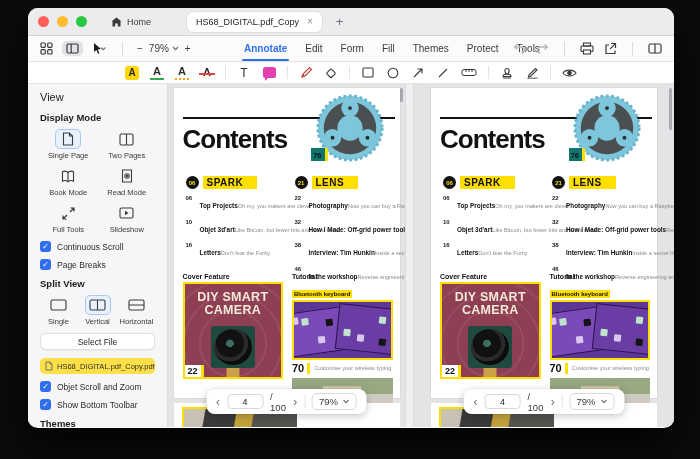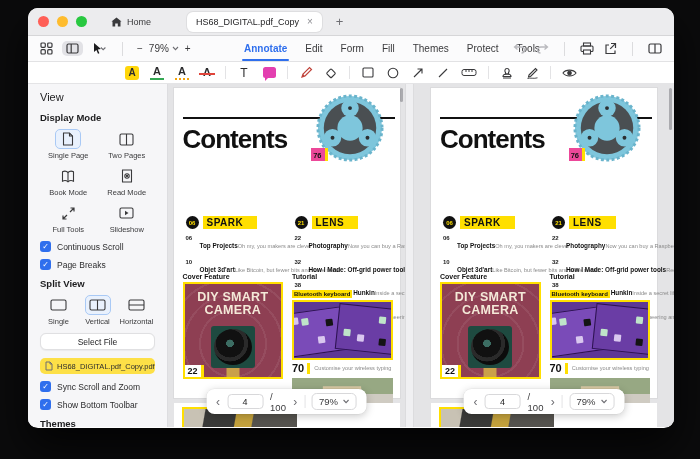--- a/index.html
+++ b/index.html
@@ -71,25 +71,25 @@
   .pane { position:relative; overflow:hidden; display:flex; flex-direction:column; align-items:center; background:#e4e4e6; }
   .pane.left { width:237px; flex:none; }
   .pane.right { flex:1; }
   .pane-divider { width:9px; background:#f0f0f2; border-left:1px solid #dcdcde; border-right:1px solid #dcdcde; flex:none; }
   .scroll-pill { position:absolute; top:4px; width:3px; border-radius:2px; background:#ababaf; right:2px; }
 
   
   .pdf-page { width:226px; height:310px; background:#fff; margin-top:4px; position:relative; flex:none; box-shadow:0 0 0 1px rgba(0,0,0,.04); }
   .page-rule { position:absolute; left:9px; right:5px; top:29px; height:2px; background:#111; }
   .gear { position:absolute; right:16px; top:6px; width:68px; height:68px; }
-  .page76 { position:absolute; right:72px; top:60px; font-size:7.5px; font-weight:bold; color:#111; border-right:3px solid var(--hs-yellow); padding:3px 3px 1px 2px; background:#ec4899; }
+  .page76 { position:absolute; right:72px; top:60px; font-size:7.5px; font-weight:bold; color:#111; border-right:3px solid var(--hs-yellow); padding:3px 3px 1px 2px; background:#0f766e; }
   .contents-title { position:absolute; left:9px; top:36px; font-size:26px; font-weight:bold; letter-spacing:-1px; color:#111; }
   .toc { position:absolute; left:12px; right:6px; top:88px; display:flex; gap:10px; }
   .toc-col { flex:1; min-width:0; }
-  .toc-head { display:flex; align-items:flex-end; gap:4px; margin-bottom:5px;margin-top:40px; }
+  .toc-head { display:flex; align-items:flex-end; gap:4px; margin-bottom:5px; }
   .toc-badge { width:13px; height:13px; border-radius:50%; background:#111; color:var(--hs-yellow); font-size:6px; font-weight:bold; display:flex; align-items:center; justify-content:center; flex:none; }
   .toc-name { background:var(--hs-yellow); color:#111; font-weight:bold; font-size:10px; padding:1px 14px 1px 4px; letter-spacing:.5px; }
   .toc-item { display:flex; gap:5px; margin-bottom:5.5px; }
   .toc-num { font-size:6px; font-weight:bold; color:#222; width:9px; flex:none; padding-top:1px; }
   .toc-tt { min-width:0; }
   .toc-title { font-size:6.4px; font-weight:bold; color:#111; white-space:nowrap; overflow:hidden; }
   .toc-subtitle { font-size:5.6px; color:#8a8a8a; white-space:nowrap; overflow:hidden; margin-top:1px; }
   .cards { position:absolute; left:9px; right:7px; top:185px; display:flex; gap:9px; }
   .card { flex:1; min-width:0; }
   .card-label { font-size:7px; font-weight:bold; color:#111; margin-bottom:2px; }
@@ -416,21 +416,21 @@
           <svg width="8" height="10" viewBox="0 0 8 10" fill="none" stroke="#6e6e73" stroke-width="1">
               <path d="M1 1 H5 L7 3 V9 H1 Z"></path>
               <path d="M5 1 V3 H7"></path>
             </svg>
         </span>
         <span>HS68_DIGITAL.pdf_Copy.pdf</span>
       </div>
 
       <div class="chk-row">
         <span class="chk">✓</span>
-        <span class="chk-lbl">Sync Scroll and Zoom</span>
+        <span class="chk-lbl">Objet Scroll and Zoom</span>
       </div>
       <div class="chk-row">
         <span class="chk">✓</span>
         <span class="chk-lbl">Show Bottom Toolbar</span>
       </div>
 
       <div class="sb-sub">Themes</div>
       <div class="themes-row">
         <span class="theme-swatch sel" style="background: rgb(255, 255, 255);"></span>
         <span class="theme-swatch" style="background: rgb(243, 227, 194);"></span>

